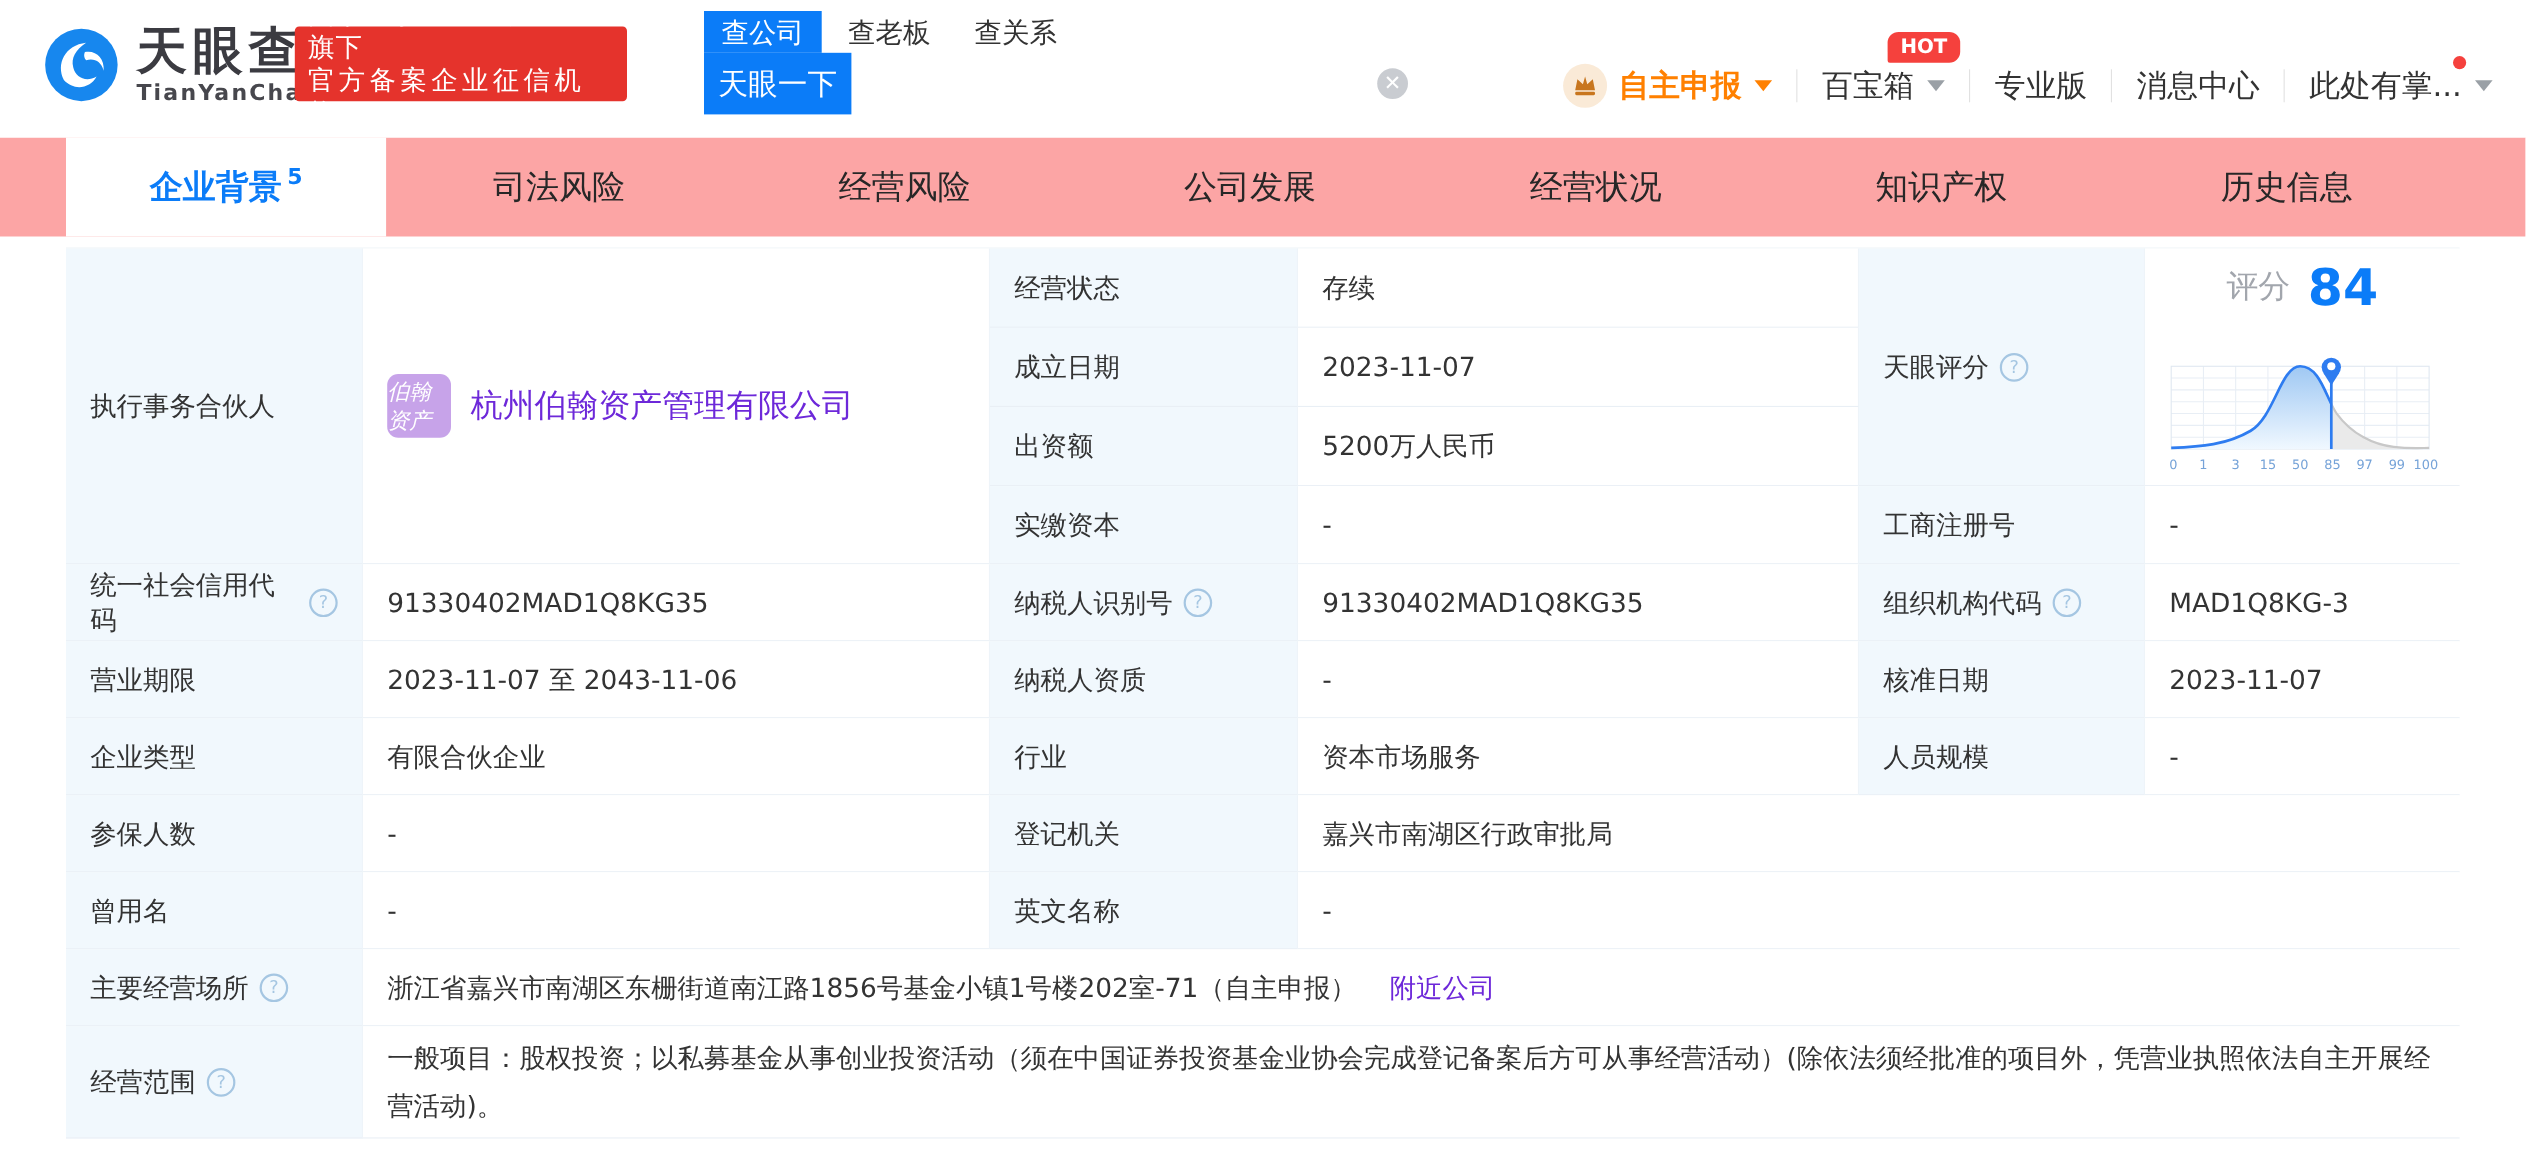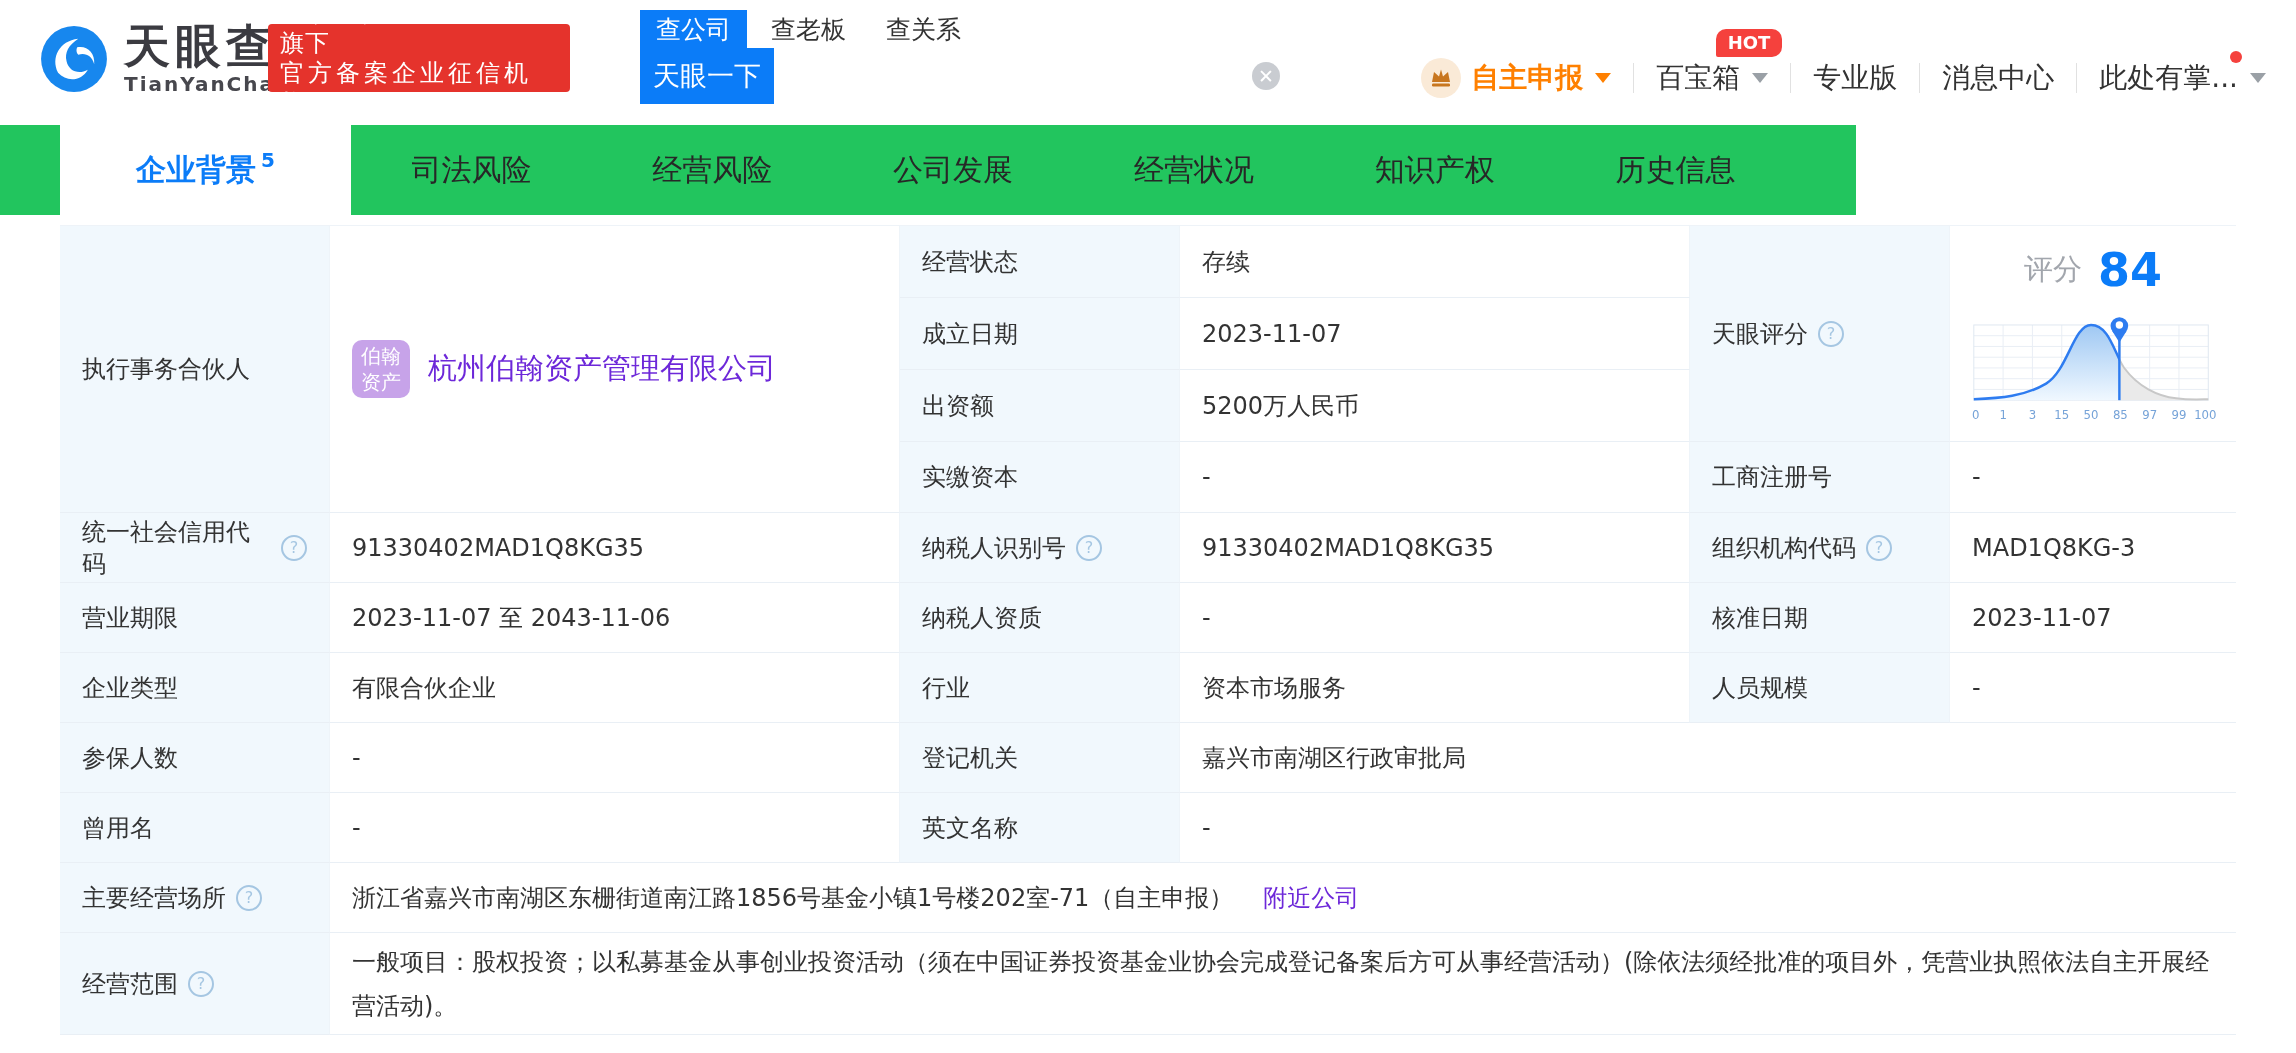--- a/index.html
+++ b/index.html
@@ -46,21 +46,21 @@
   .crown-circle { width:40px; height:40px; border-radius:50%; background:#faead7; display:flex; align-items:center; justify-content:center; margin-right:10px; }
   .caret { width:0; height:0; border-left:8px solid transparent; border-right:8px solid transparent; border-top:10px solid #9aa0a6; margin-left:12px; }
   .caret.orange { border-top-color:#ff8000; }
   .sep { width:1px; height:30px; background:#e1e1e1; margin:0 22px; }
   .hot-badge {
     position:absolute; top:-30px; right:-14px; background:#f5413d; color:#fff;
     font-size:18px; font-weight:bold; padding:3px 12px; border-radius:10px 10px 10px 2px; line-height:22px;
   }
   .red-dot { position:absolute; top:-8px; right:24px; width:12px; height:12px; border-radius:50%; background:#f5413d; }
   
-  .tabbar { width:1856px; height:90px; background:#22c55e; }
+  .tabbar { width:2296px; height:90px; background:#fca5a5; }
   .tabbar-inner { margin:0 60px; height:90px; display:flex; }
   .sec-tab { flex:1; display:flex; align-items:center; justify-content:center; font-size:30px; color:#272727; cursor:pointer; }
   .sec-tab.active { flex:none; width:291px; background:#fff; color:#0b7cf8; font-weight:bold; }
   .sec-tab .sup { font-size:20px; vertical-align:super; margin-left:5px; line-height:0; position:relative; top:-10px; }
   
   .content { padding:10px 60px 0; }
   .info-table {
     display:grid; width:2176px;
     grid-template-columns:270px 570px 280px 510px 260px 286px;
     grid-template-rows:72px 72px 72px 71px 70px 70px 70px 70px 70px 70px 102px;
@@ -71,24 +71,24 @@
   .lab { background:#f1f8fd; }
   .help {
     width:26px; height:26px; border:2px solid #a5c6e2; border-radius:50%; color:#a5c6e2;
     font-size:16px; display:inline-flex; align-items:center; justify-content:center;
     margin-left:10px; flex:none; cursor:pointer;
   }
   .link { color:#6d28d9; cursor:pointer; }
   .partner-badge {
     width:58px; height:58px; border-radius:10px; background:#c7a3e9; color:#fff;
     font-size:20px; line-height:26px; display:flex; flex-direction:column;
-    align-items:center; justify-content:center; flex:none; cursor:pointer;
+    align-items:flex-start; justify-content:center; flex:none; cursor:pointer;font-style:italic;
   }
   .partner-name { font-size:29px; margin-left:18px; }
-  .score-cell { flex-direction:column; justify-content:center; align-items:center; padding:8px 14px; }
+  .score-cell { flex-direction:column; justify-content:space-between; align-items:center; padding:8px 14px; }
   .score-title { display:flex; align-items:center; margin-bottom:10px; }
   .score-word { font-size:29px; color:#a2a6ad; margin-right:16px; }
   .score-num { font-size:46px; font-weight:bold; color:#0b7cf8; }
   .scope-text { line-height:44px; }
 </style>
 </head>
 <body>
 
 <div class="header">
   <div class="logo-group">

